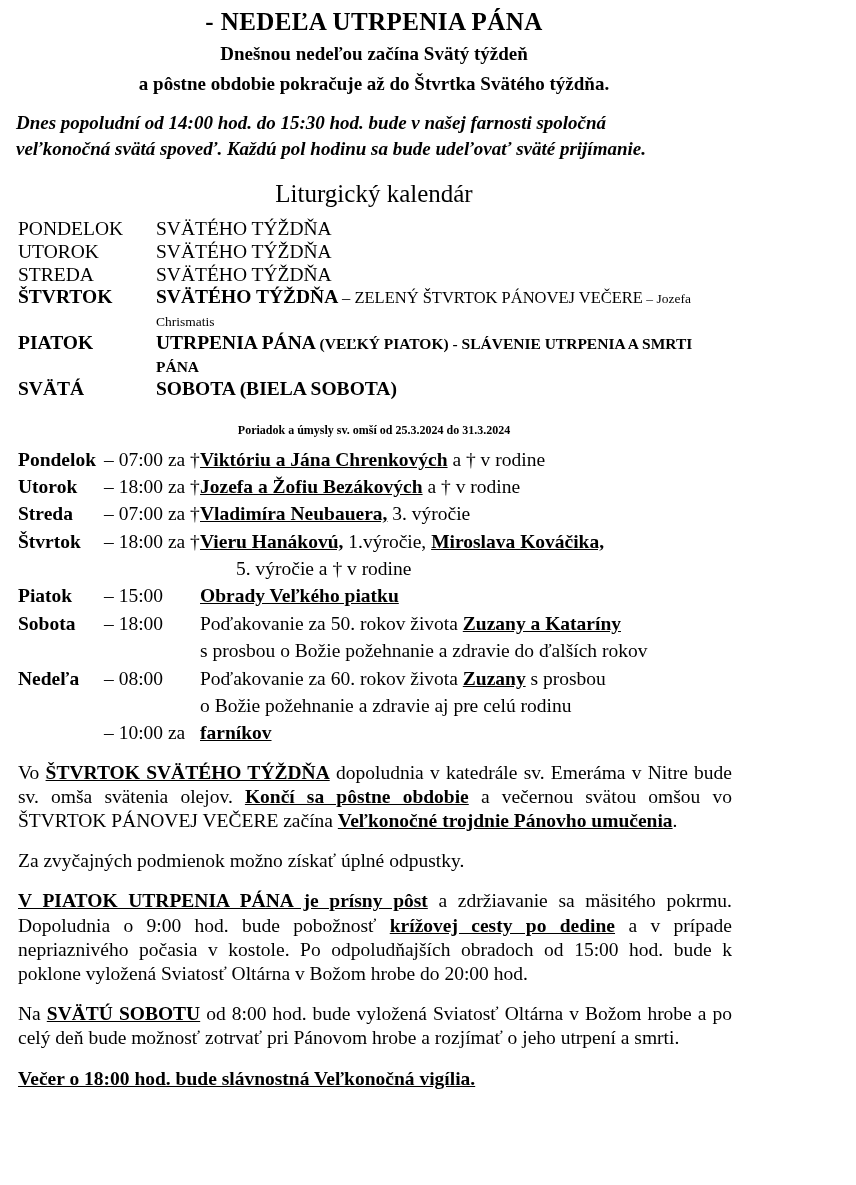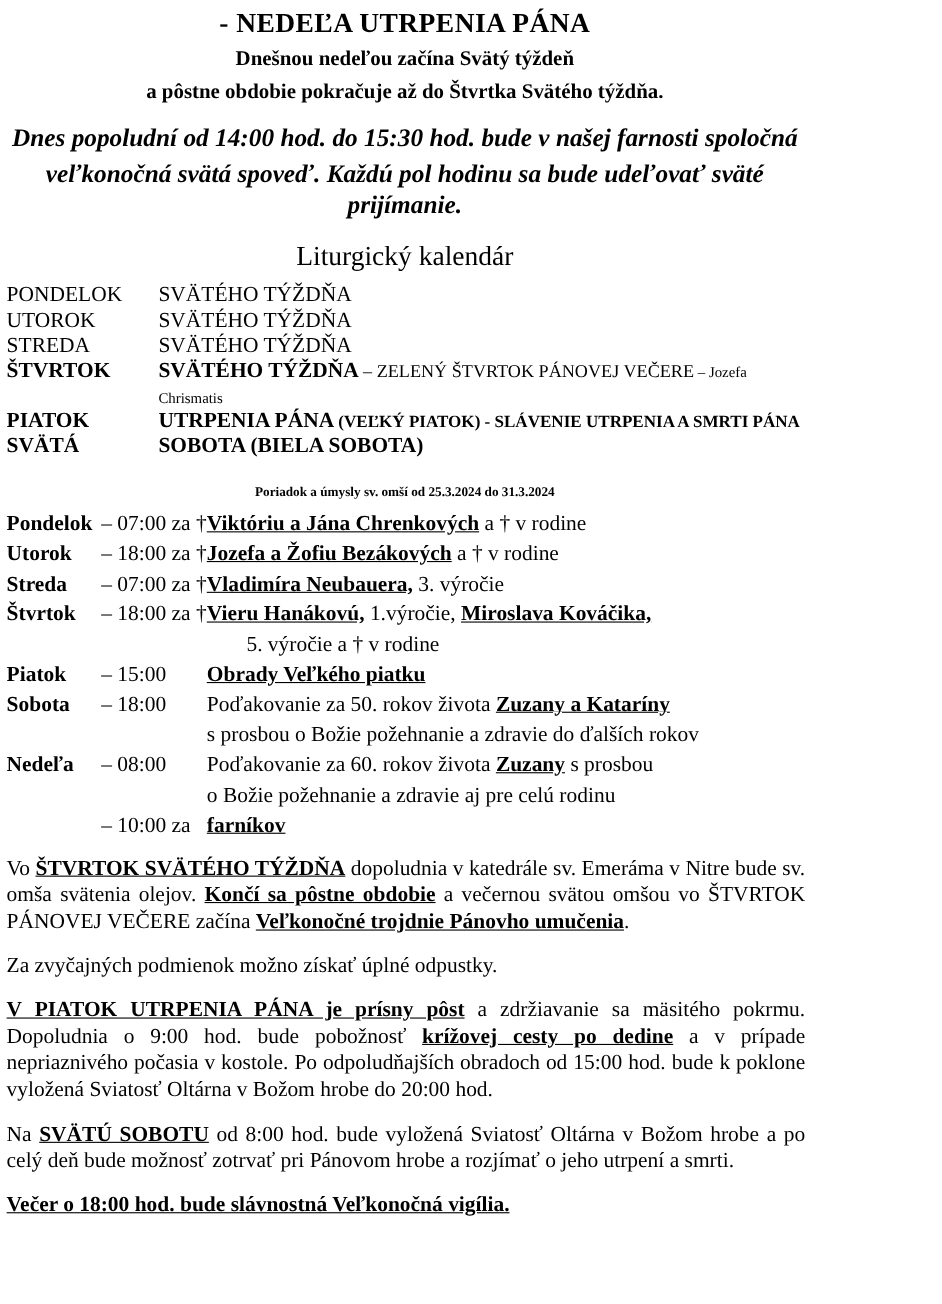--- a/index.html
+++ b/index.html
@@ -10,40 +10,39 @@
   body {
     width: 856px;
     min-height: 1185px;
     font-family: "Liberation Serif", "DejaVu Serif", serif;
     color: #000000;
   }
   .page {
     width: 740px;
     min-height: 1185px;
     box-sizing: border-box;
-    padding: 4px 8px 6px 4px;
+    padding: 4px 8px 6px 16px;
     position: relative;
   }
   .title {
     text-align: center;
     font-size: 25px;
     font-weight: bold;
     letter-spacing: 0.4px;
     margin: 4px 0 6px 0;
   }
   .sub-bold {
     text-align: center;
     font-size: 19px;
     font-weight: bold;
     line-height: 1.28;
     margin: 6px 0 2px 0;
   }
   .sub-bold-italic {
-    text-align: center;
-    font-size: 23px;
+    font-size: 19px;
     font-weight: bold;
     font-style: italic;
     line-height: 1.3;
     margin: 14px 0 2px 0;
   }
   .section-title {
     text-align: center;
     font-size: 25px;
     margin: 18px 0 10px 0;
   }

